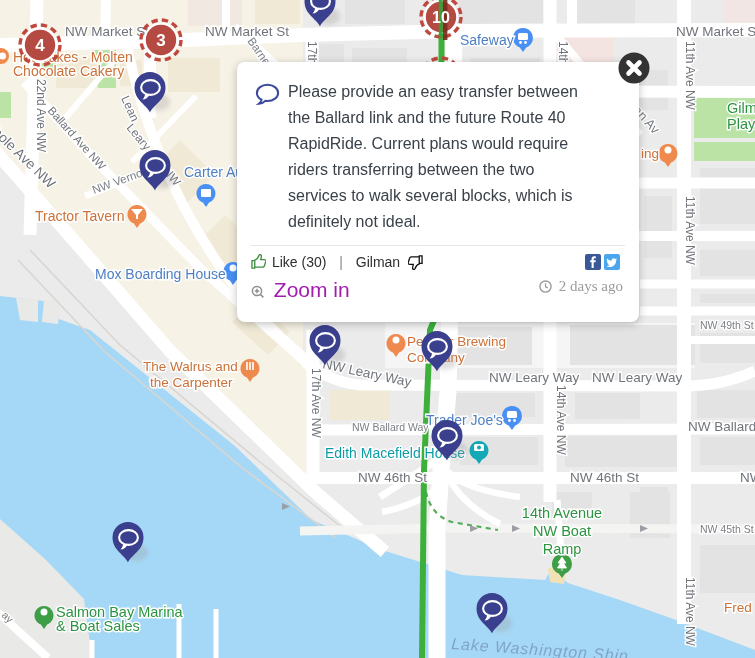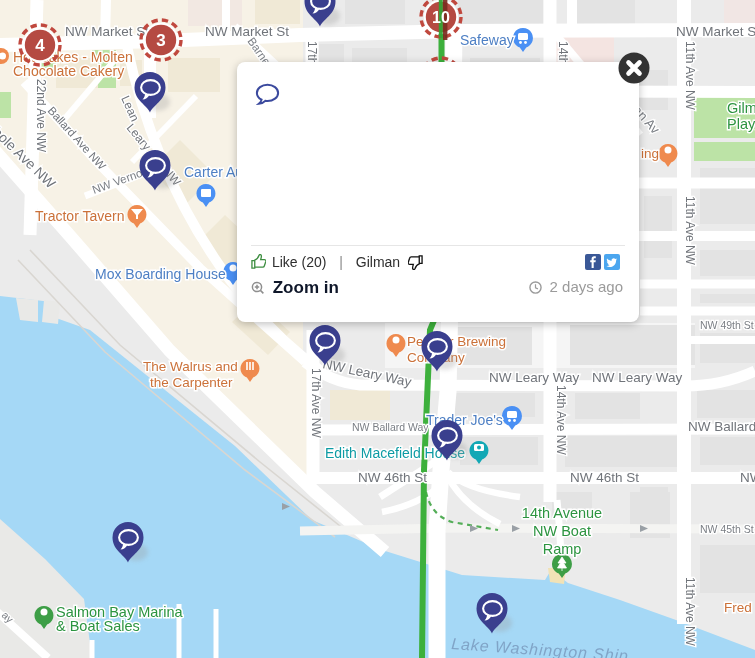--- a/index.html
+++ b/index.html
@@ -12,22 +12,22 @@
   .poiO2{fill:#cb7139;font-size:13.5px;stroke:#ffffff;stroke-width:2.8px;paint-order:stroke;}
   .poiB{fill:#4d7fc4;font-size:14px;stroke:#ffffff;stroke-width:2.8px;paint-order:stroke;}
   .poiT{fill:#0d9ba4;font-size:14px;stroke:#ffffff;stroke-width:2.8px;paint-order:stroke;}
   .poiG{fill:#2c9440;font-size:14.5px;stroke:#ffffff;stroke-width:2.8px;paint-order:stroke;}
   
   .popup{position:absolute;left:237px;top:62px;width:402px;height:260px;background:#ffffff;
      border-radius:8px;box-shadow:0 2px 8px rgba(0,0,0,0.25);}
   .ptext{position:absolute;left:51px;top:17px;width:345px;font-size:16px;line-height:26px;color:#3a4149;}
   .pdivider{position:absolute;left:14px;right:14px;top:183px;height:0;border-top:1px solid #e6e6e6;}
   .prow1{position:absolute;left:14px;top:192px;font-size:14px;color:#2f2f2f;}
-  .prow2{position:absolute;left:14px;top:216px;font-size:17px;color:#0f172a;font-weight:bold;}
-  .pdate{position:absolute;right:16px;top:216px;font-size:15px;color:#9b9b9b;}
+  .prow2{position:absolute;left:14px;top:216px;font-size:21px;color:#a21caf;}
+  .pdate{position:absolute;right:16px;top:216px;font-size:15px;color:#9b9b9b;font-family:Liberation Serif, serif;}
   .closebtn{position:absolute;left:618px;top:52px;width:32px;height:32px;}
 </style>
 </head>
 <body>
 <div id="stage">
 <svg width="755" height="658" viewBox="0 0 755 658">
   <defs>
     <filter id="blur1" x="-60%" y="-60%" width="220%" height="220%">
           <feGaussianBlur stdDeviation="2.2"></feGaussianBlur>
         </filter>
@@ -591,28 +591,29 @@
   </g>
 </svg>
 
 
 <div class="popup">
 
   <svg style="position:absolute;left:18px;top:21px" width="25" height="23" viewBox="0 0 28 26">
     <path d="M14,2 C7.4,2 2,6.1 2,11.2 C2,14.4 4.1,17.2 7.3,18.8 C6.9,20.5 5.8,22.2 4.2,23.5 C7.2,23.3 9.8,22.1 11.5,20.2 C12.3,20.3 13.1,20.4 14,20.4 C20.6,20.4 26,16.3 26,11.2 C26,6.1 20.6,2 14,2 Z" fill="none" stroke="#3b4a9e" stroke-width="2.3"></path>
   </svg>
 
+  <div class="ptext">Please provide an easy transfer between<br>the Ballard link and the future Route 40<br>RapidRide. Current plans would require<br>riders transferring between the two<br>services to walk several blocks, which is<br>definitely not ideal.</div>
 
   <div class="pdivider"></div>
 
   <div class="prow1">
     <svg width="15" height="15" viewBox="0 0 16 16" style="vertical-align:-2px">
           <path d="M1,7 h3 v8 h-3 z M4,14 h8.5 c1,0 1.6,-0.7 1.8,-1.5 l1.5,-4.5 c0.3,-1 -0.4,-2 -1.5,-2 h-4 c0,0 0.8,-2.5 0.8,-4 c0,-1.5 -2,-2 -2.5,-0.7 c-0.6,1.7 -1.8,4.4 -4.6,5.2 z" fill="none" stroke="#3e8e41" stroke-width="1.4"></path>
         </svg>
-    <span style="margin-left:2px">Like (20)</span>
+    <span style="margin-left:2px">Like (30)</span>
     <span style="color:#8a8a8a;margin:0 9px 0 9px">|</span>
     <span>Gilman</span>
     <svg width="15" height="15" viewBox="0 0 16 16" style="vertical-align:-3px;margin-left:4px">
           <path d="M15,9 h-3 v-8 h3 z M12,2 h-8.5 c-1,0 -1.6,0.7 -1.8,1.5 l-1.5,4.5 c-0.3,1 0.4,2 1.5,2 h4 c0,0 -0.8,2.5 -0.8,4 c0,1.5 2,2 2.5,0.7 c0.6,-1.7 1.8,-4.4 4.6,-5.2 z" fill="none" stroke="#111111" stroke-width="1.4"></path>
         </svg>
     
     <svg width="16" height="16" viewBox="0 0 16 16" style="position:absolute;left:334px;top:0px">
           <rect width="16" height="16" rx="2" fill="#3a5897"></rect>
           <path d="M10.8,4.2 h-1.3 c-0.5,0 -0.8,0.3 -0.8,0.8 v1.3 h2.1 l-0.3,2 h-1.8 v5.7 h-2.1 v-5.7 h-1.4 v-2 h1.4 v-1.5 c0,-1.5 0.9,-2.6 2.6,-2.6 h1.6 z" fill="#ffffff"></path>
         </svg>

